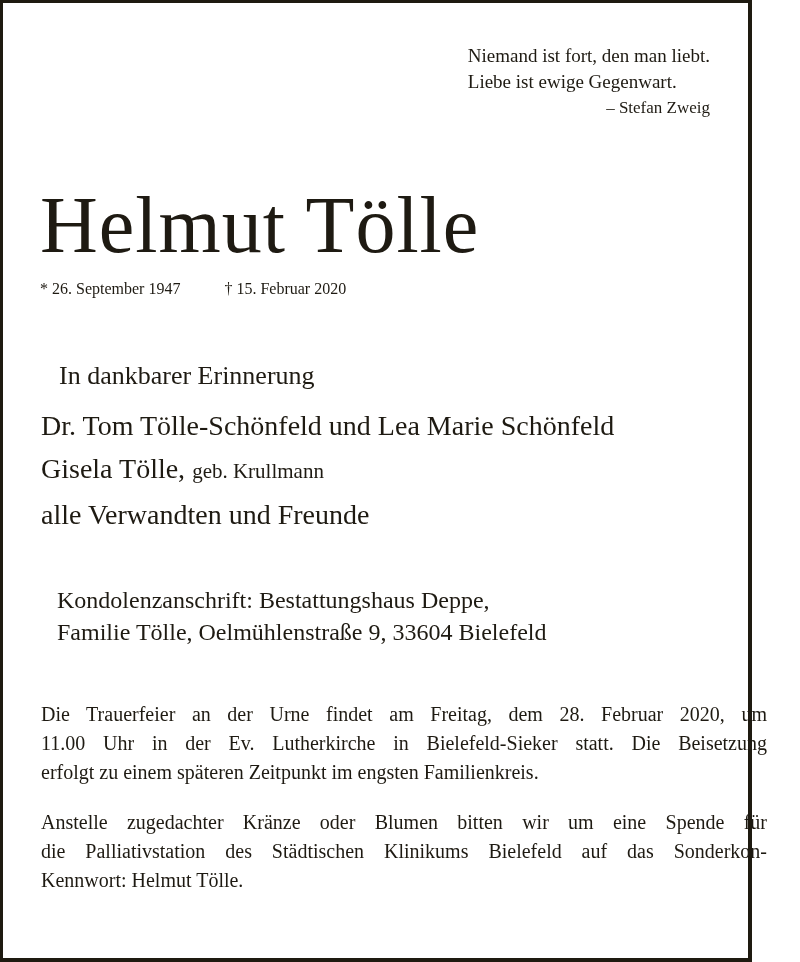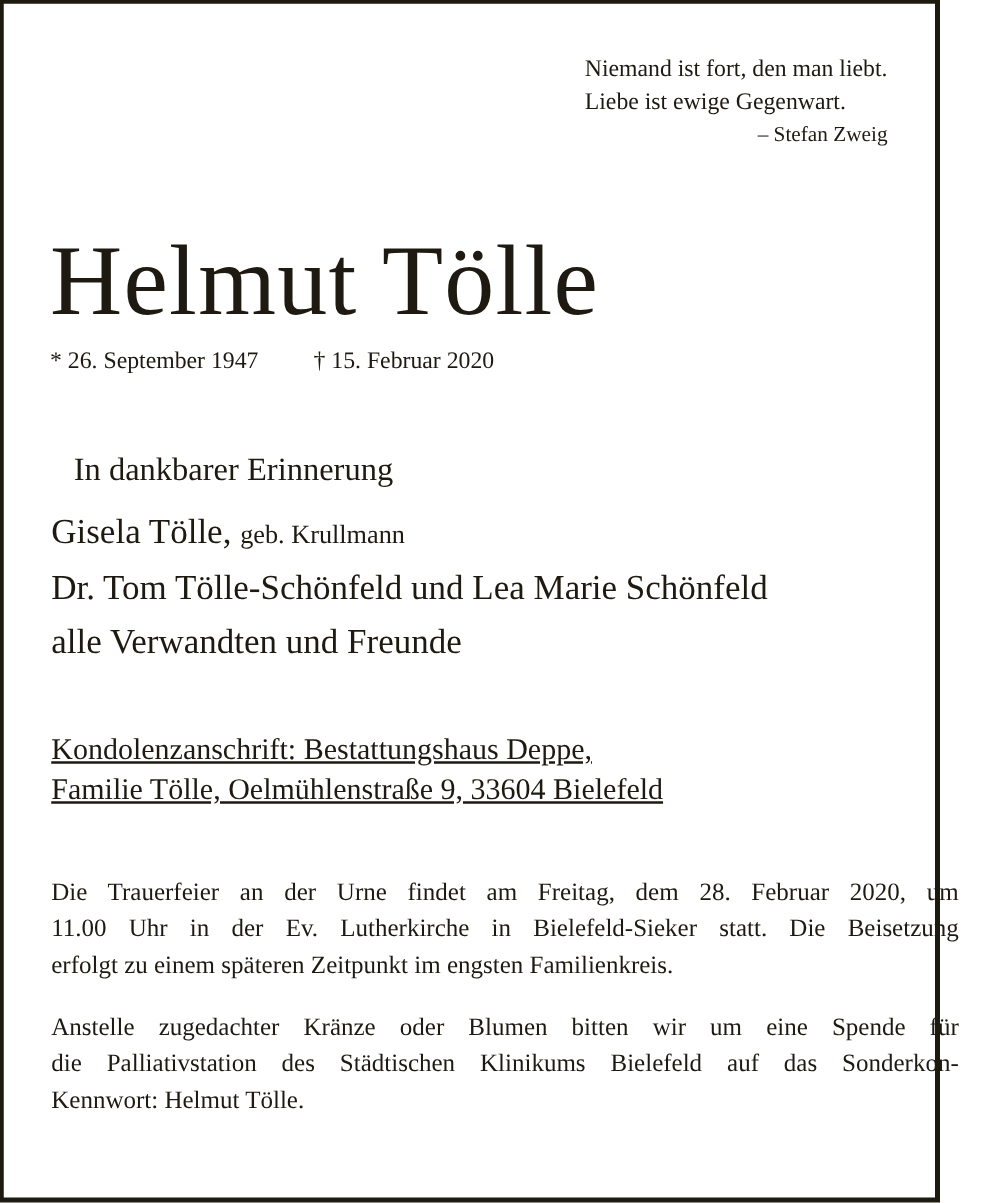--- a/index.html
+++ b/index.html
@@ -50,21 +50,21 @@
     position: absolute;
     left: 37px; top: 176px;
     font-size: 80px;
     line-height: 92px;
     letter-spacing: 1px;
     white-space: nowrap;
   }
   .dates {
     position: absolute;
     left: 37px; top: 271px;
-    font-size: 19px;
+    font-size: 16px;
     line-height: 30px;
     white-space: nowrap;
   }
   .dates .death { margin-left: 44px; }
   .intro {
     position: absolute;
     left: 56px; top: 358px;
     font-size: 26px;
     line-height: 30px;
     white-space: nowrap;
@@ -72,25 +72,24 @@
   .mourners {
     position: absolute;
     left: 38px; top: 401px;
     font-size: 28px;
     line-height: 43px;
     white-space: nowrap;
   }
   .mourners .small { font-size: 21px; }
   .address {
     position: absolute;
-    left: 38px; top: 581px;
+    left: 54px; top: 581px;
     font-size: 24px;
     line-height: 32px;
     white-space: nowrap;
-    text-decoration: underline;
   }
   .para {
     position: absolute;
     left: 38px;
     width: 726px;
     font-size: 20px;
     line-height: 29px;
     text-align: justify;
   }
   .para .line {
@@ -118,25 +117,25 @@
 
   <div class="name serif">Helmut Tölle</div>
 
   <div class="dates serif">
     <span>* 26. September 1947</span><span class="death">† 15. Februar 2020</span>
   </div>
 
   <div class="intro serif">In dankbarer Erinnerung</div>
 
   <div class="mourners serif">
+    <div>Dr. Tom Tölle-Schönfeld und Lea Marie Schönfeld</div>
     <div>
       <span>Gisela Tölle,</span>
       <span class="small">geb. Krullmann</span>
     </div>
-    <div>Dr. Tom Tölle-Schönfeld und Lea Marie Schönfeld</div>
     <div>alle Verwandten und Freunde</div>
   </div>
 
   <div class="address serif">
     <div>Kondolenzanschrift: Bestattungshaus Deppe,</div>
     <div>Familie Tölle, Oelmühlenstraße 9, 33604 Bielefeld</div>
   </div>
 
   <div class="para p1 serif">
     <span class="line">Die Trauerfeier an der Urne findet am Freitag, dem 28. Februar 2020, um</span>

